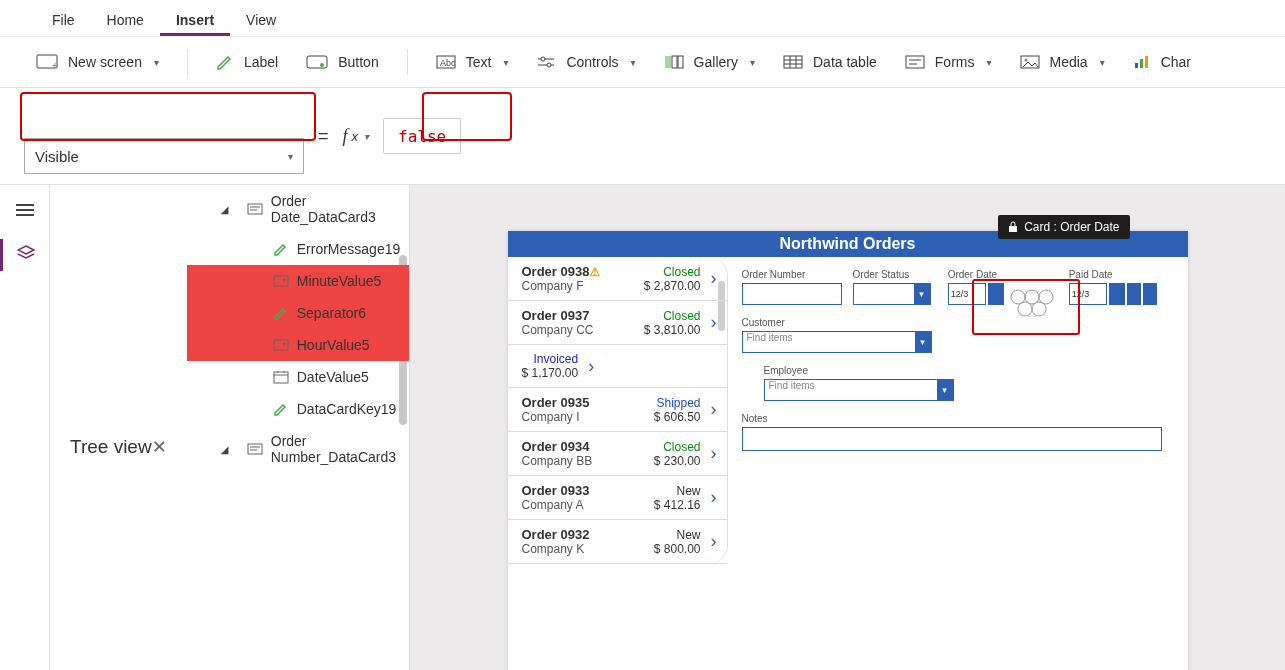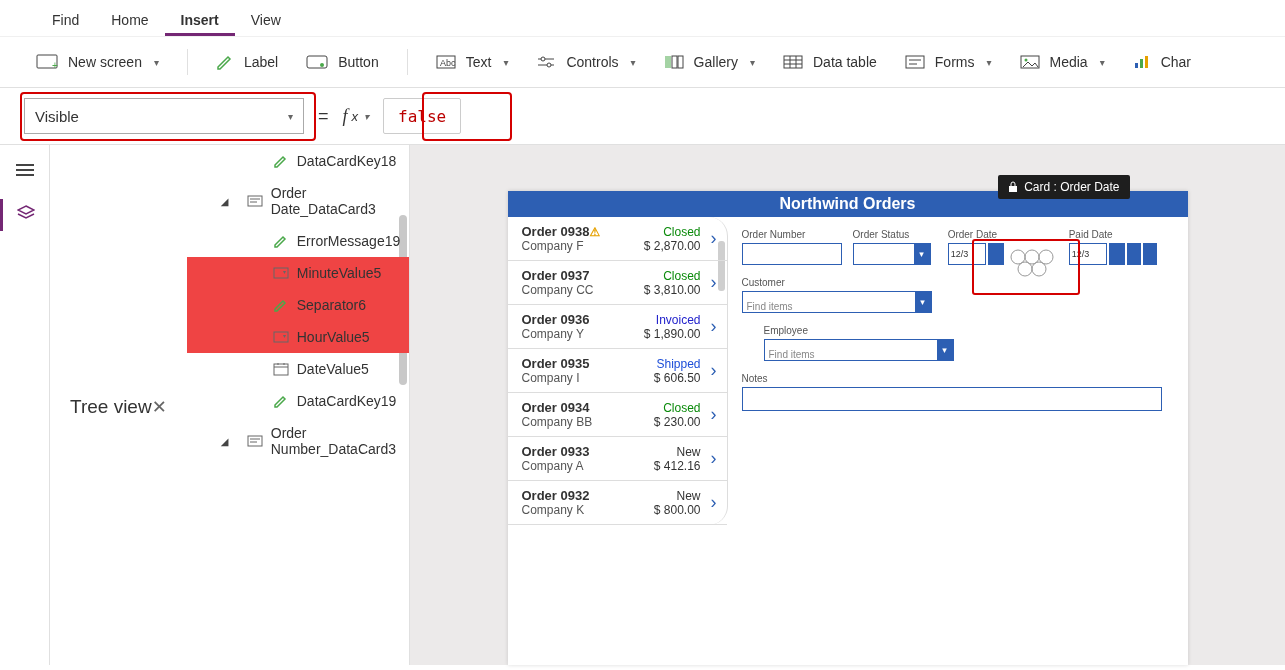--- a/index.html
+++ b/index.html
@@ -12,21 +12,21 @@
 
 
 .toolbar { display: flex; align-items: center; padding: 12px 36px; font-size: 14px; gap: 28px; border-bottom: 1px solid #e0e0e0; }
 .toolbar .group { display: flex; align-items: center; gap: 10px; cursor: pointer; }
 .toolbar .sep { width: 1px; height: 26px; background: #e0e0e0; }
 .toolbar svg, .toolbar .iconbox { flex-shrink: 0; }
 .chev { font-size: 10px; color: #666; margin-left: 2px; }
 
 
 .formula-row { display: flex; align-items: center; padding: 10px 24px; gap: 14px; border-bottom: 1px solid #e0e0e0; }
-.prop-select { border: 1px solid #aaa; width: 280px; height: 36px; padding: 0 10px; display: flex; align-items: center; justify-content: space-between; font-size: 15px; background: #fff; }
+.prop-select { border: 1px solid #aaa; width: 280px; height: 36px; padding: 0 10px; display: flex; align-items: center; justify-content: space-between; font-size: 15px; background: #fff; margin-top: 40px; }
 .prop-box-hl { position: absolute; border: 2px solid #d40000; border-radius: 4px; pointer-events: none; }
 .eq { font-size: 18px; }
 .fx { font-family: "Times New Roman", serif; font-style: italic; font-size: 18px; display: flex; align-items: center; gap: 4px; }
 .formula-val { border: 1px solid #ccc; border-radius: 2px; height: 36px; padding: 4px 14px; color: #b00; font-family: Consolas, monospace; font-size: 16px; display: flex; align-items: center; width: 78px; }
 
 
 .workspace { display: flex; height: calc(670px - 150px); }
 
 
 .leftrail { width: 50px; border-right: 1px solid #e0e0e0; display: flex; flex-direction: column; align-items: center; padding-top: 16px; gap: 20px; }
@@ -67,34 +67,34 @@
 
 .form { flex: 1; padding: 10px 14px; font-size: 11px; position: relative; }
 .form .fld { display: inline-block; vertical-align: top; margin: 2px 8px 10px 0; }
 .form .lbl { font-size: 10px; color: #555; margin-bottom: 3px; }
 .form .inp { border: 1px solid #2d5fb3; height: 22px; background: #fff; }
 .form .inp.date { width: 38px; font-size: 9px; padding: 0 2px; display: inline-flex; align-items: center; }
 .form .inp.sel { width: 78px; position: relative; }
 .form .inp.sel::after { content: ""; position: absolute; right: 0; top: 0; width: 16px; height: 100%; background: #2d5fb3; }
 .form .inp.sel.white::after { content: "▾"; color: #fff; display: flex; align-items: center; justify-content: center; font-size: 9px; }
 .form .inp.long { width: 190px; position: relative; }
-.form .inp.find { color: #888; padding-left: 4px; display: flex; align-items: flex-end; font-size: 10px; }
+.form .inp.find { color: #888; padding-left: 4px; display: flex; align-items: flex-start; font-size: 10px; }
 .form .notes .inp { width: 420px; height: 24px; }
 .card-tooltip { position: absolute; top: -16px; right: 58px; background: #1e1e1e; color: #fff; font-size: 12px; padding: 5px 10px; border-radius: 2px; display: flex; align-items: center; gap: 6px; }
 .card-sel { position: absolute; border: 2px solid #d40000; border-radius: 3px; width: 108px; height: 56px; top: 22px; right: 108px; pointer-events: none; }
 .list-scroll { position: absolute; right: 2px; top: 24px; width: 7px; height: 50px; background: #cfcfcf; border-radius: 3px; }
 
 .pencil { stroke: #4aa84a; fill: none; stroke-width: 1.5; }
 .warn { color: #e6a100; font-size: 12px; }
 </style>
 </head>
 <body>
 
 <div class="ribbon-tabs">
-  <div class="tab">Find</div>
+  <div class="tab">File</div>
   <div class="tab">Home</div>
   <div class="tab active">Insert</div>
   <div class="tab">View</div>
 </div>
 
 <div class="toolbar">
   <div class="group">
     <svg width="22" height="16">
         <rect x="1" y="1" width="20" height="13" rx="1" fill="none" stroke="#444"></rect>
         <text x="16" y="15" font-size="10" fill="#4aa84a">+</text>
@@ -209,28 +209,20 @@
     </div>
   </div>
 
   <div class="treepanel">
     <div class="hdr">
       <h2>Tree view</h2>
       <span class="close">✕</span>
     </div>
     <div class="treelist" id="treelist">
       <div class="scrollbar"></div>
-    <div class="item l2" style="position: relative;">
-          <span class="ic">
-            <svg width="16" height="14">
-              <path class="pencil" d="M2 11 L10 3 L12 5 L4 13 L2 13 Z"></path>
-            </svg>
-          </span>
-          <span>DataCardKey18</span>
-        </div>
         <div class="item" style="position: relative;">
           <span class="caret">◢</span>
           <span class="ic">
             <svg width="16" height="12">
               <rect x="1" y="1" width="14" height="10" fill="none" stroke="#666"></rect>
               <line x1="3" y1="4" x2="13" y2="4" stroke="#666"></line>
               <line x1="3" y1="7" x2="10" y2="7" stroke="#666"></line>
             </svg>
           </span>
           <span>Order Date_DataCard3</span>
@@ -331,27 +323,23 @@
                 <div class="oid">Order 0937</div>
                 <div class="company">Company CC</div>
               </div>
               <div style="text-align:right;">
                 <div class="status s-closed">Closed</div>
                 <div class="amt">$ 3,810.00</div>
               </div>
               <span class="chevr">›</span>
             </div>
             <div class="row">
-              <div class="col1">
-                <div class="oid">Order 0936</div>
-                <div class="company">Company Y</div>
-              </div>
               <div style="text-align:right;">
                 <div class="status s-invoiced">Invoiced</div>
-                <div class="amt">$ 1,890.00</div>
+                <div class="amt">$ 1,170.00</div>
               </div>
               <span class="chevr">›</span>
             </div>
             <div class="row">
               <div class="col1">
                 <div class="oid">Order 0935</div>
                 <div class="company">Company I</div>
               </div>
               <div style="text-align:right;">
                 <div class="status s-shipped">Shipped</div>

